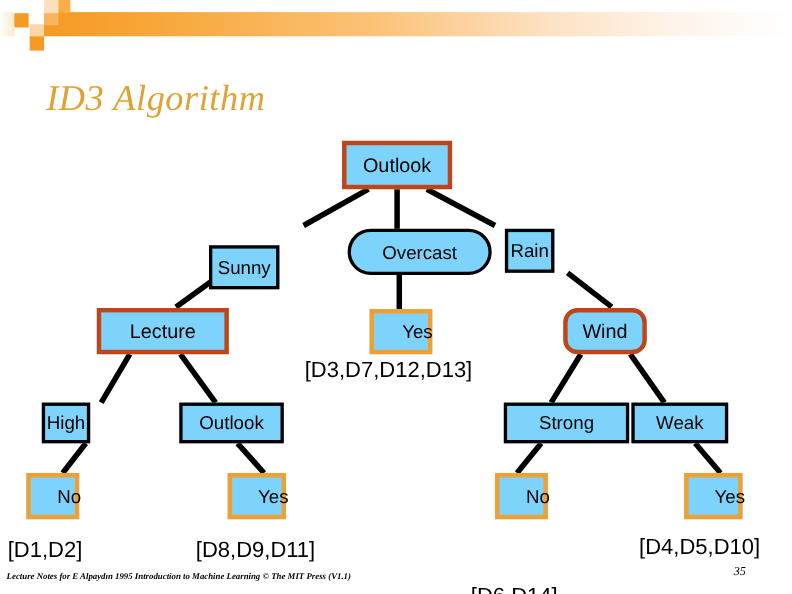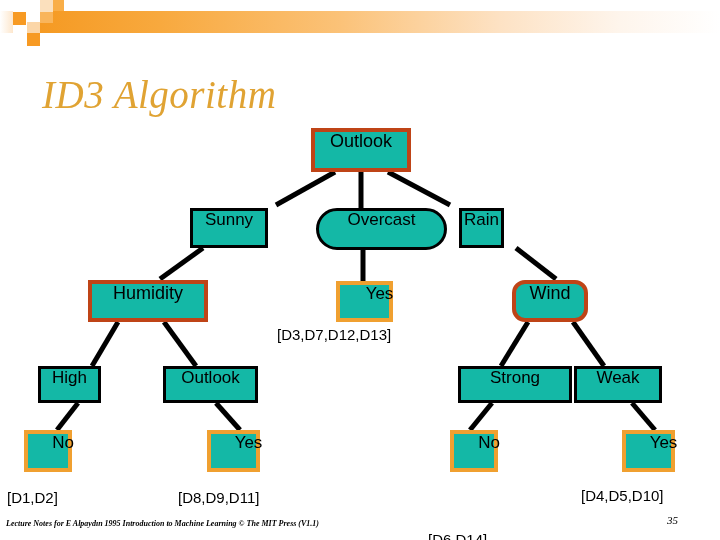--- a/index.html
+++ b/index.html
@@ -43,32 +43,33 @@
   .sq-e { left: 27px; top: 33px;  width: 13px; height: 13px; background: #f79a23; }
   .sq-f { left: 53px; top: 0px;   width: 11px; height: 11px; background: #f9ae48; }
   .sq-g { left: 0px;  top: 11px;  width: 13px; height: 22px; background: linear-gradient(to right,#ffffff,#fde7cd); }
 
   
   #page-title {
     position: absolute;
     left: 42px; top: 72px;
     font-family: "Liberation Serif", serif;
     font-style: italic;
-    font-size: 39px;
+    font-size: 33px;
     color: #e0a333;
     letter-spacing: 0.5px;
     white-space: nowrap;
   }
 
   
   .node {
     position: absolute;
-    background: #14b8a6;
+    background: #7dd3fc;
     box-sizing: border-box;
     display: flex;
+    align-items: center;
     justify-content: center;
     font-family: "Liberation Sans", sans-serif;
     color: #000000;
     white-space: nowrap;
     line-height: 1;
   }
   .node.attr {
     border: 4px solid #bf4417;
     font-size: 18px;
   }
@@ -84,21 +85,21 @@
 
   
   .dlabel {
     position: absolute;
     font-family: "Liberation Sans", sans-serif;
     font-size: 17px;
     color: #000000;
     white-space: nowrap;
   }
   .dlabel.big {
-    font-size: 15px;
+    font-size: 20px;
   }
 
   
   #connectors {
     position: absolute;
     left: 0; top: 0;
     width: 720px; height: 540px;
     pointer-events: none;
   }
 
@@ -166,44 +167,44 @@
 
   <line x1="492" y1="403" x2="470" y2="430" stroke="#000" stroke-width="5"></line>
 
   <line x1="632" y1="403" x2="655" y2="430" stroke="#000" stroke-width="5"></line>
 </svg>
 
 <div class="node attr" style="left:311px; top:128px; width:100px; height:44px;">
   <span>Outlook</span>
 </div>
 
-<div class="node branch" style="left:190px; top:208px; width:78px; height:40px;">
+<div class="node branch" style="left:190px; top:223px; width:64px; height:40px;">
   <span>Sunny</span>
 </div>
 <div class="node branch" style="left:316px; top:208px; width:131px; height:42px;border-radius:21px;">
   <span>Overcast</span>
 </div>
 <div class="node branch" style="left:459px; top:208px; width:45px; height:40px;">
   <span>Rain</span>
 </div>
 
 <div class="node attr" style="left:88px; top:280px; width:120px; height:42px;">
-  <span>Humidity</span>
+  <span>Lecture</span>
 </div>
 
 <div class="node leaf" style="left:336px; top:281px; width:57px; height:41px;">
   <span>Yes</span>
 </div>
 <div class="dlabel big" style="left:277px; top:326px;">[D3,D7,D12,D13]</div>
 
 <div class="node attr" style="left:512px; top:280px; width:76px; height:42px;border-radius:13px;">
   <span>Wind</span>
 </div>
 
-<div class="node branch" style="left:38px; top:366px; width:63px; height:37px;">
+<div class="node branch" style="left:38px; top:366px; width:44px; height:37px;">
   <span>High</span>
 </div>
 <div class="node branch" style="left:163px; top:366px; width:95px; height:37px;">
   <span>Outlook</span>
 </div>
 <div class="node branch" style="left:458px; top:366px; width:114px; height:37px;">
   <span>Strong</span>
 </div>
 <div class="node branch" style="left:574px; top:366px; width:88px; height:37px;">
   <span>Weak</span>

